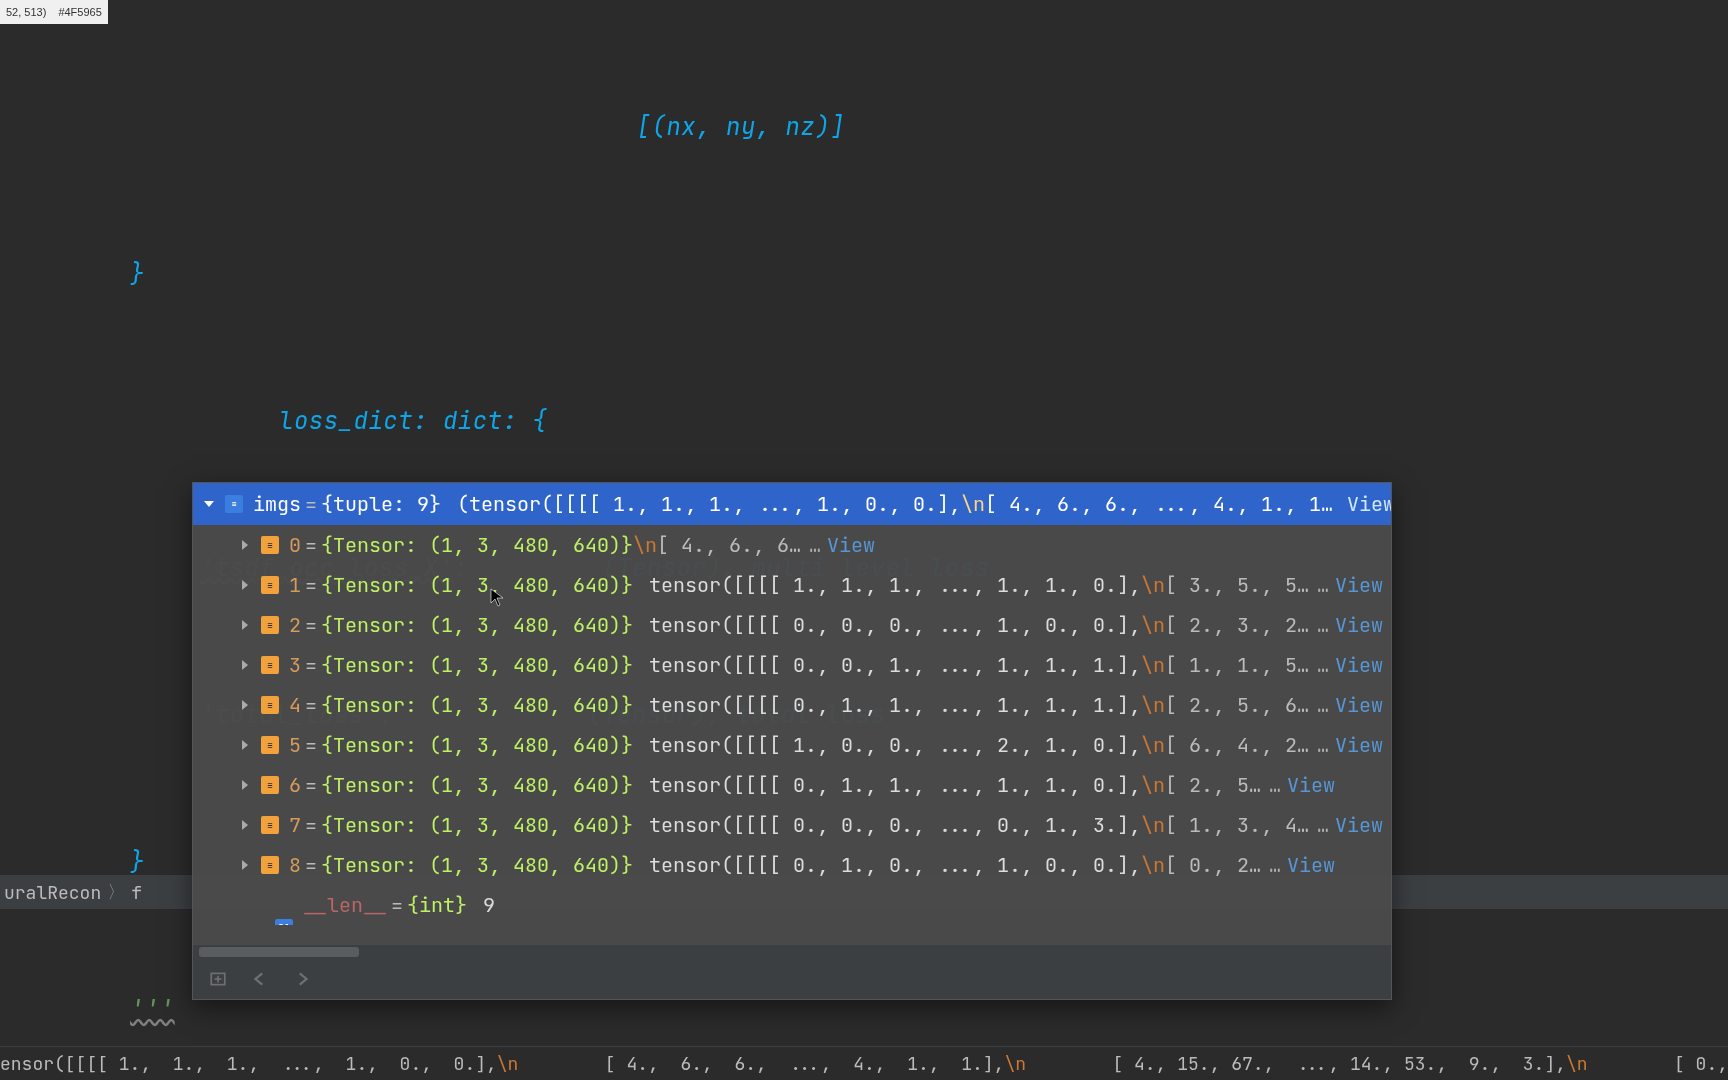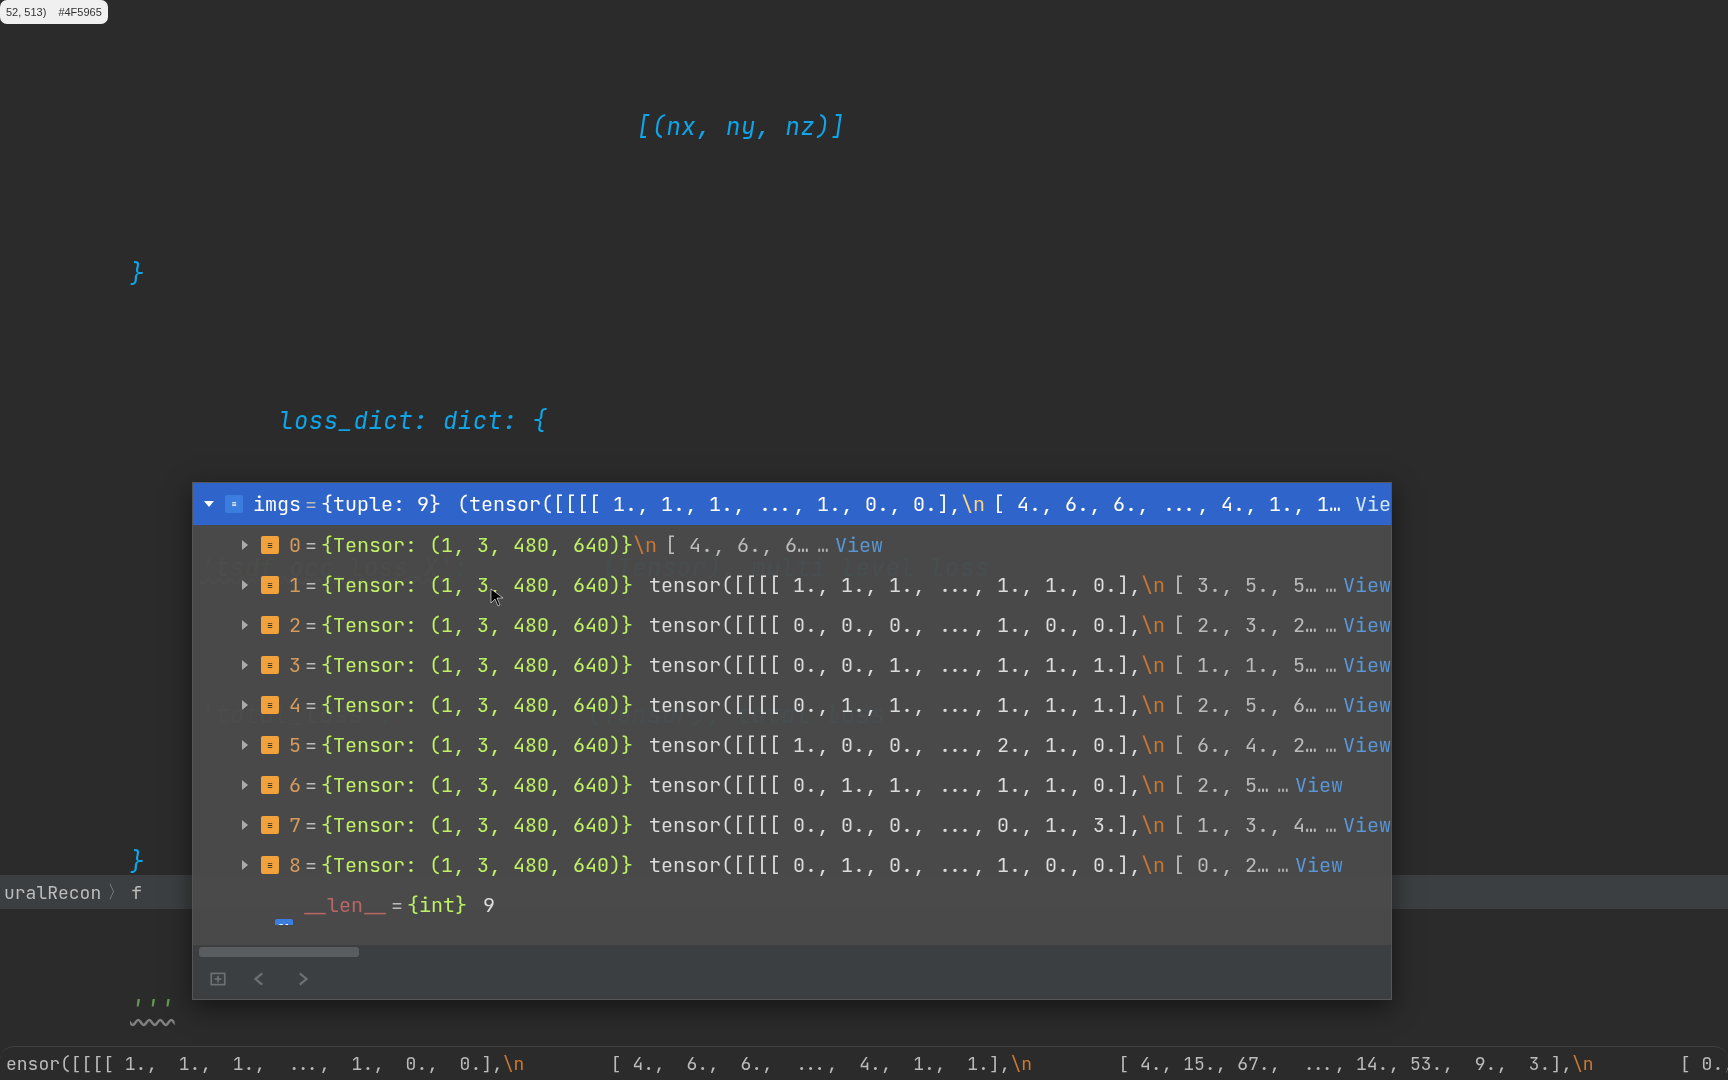--- a/index.html
+++ b/index.html
@@ -21,21 +21,20 @@
     background: #f0f0f0;
     color: #333;
     font-family: sans-serif;
     font-size: 11px;
     font-style: normal;
     display: flex;
     align-items: center;
     padding: 12px 6px;
     gap: 12px;
     z-index: 5;
-    border-radius: 7px;
   }
   .topbar span { white-space: pre; }
 
   .code {
     position: absolute;
     top: 0; left: 0; right: 0;
     padding-top: 4px;
     padding-left: 130px;
     line-height: 49px;
     white-space: pre;
@@ -92,21 +91,21 @@
     font-size:10px; color:#2b2b2b; font-weight:bold;
   }
   .popup-row .icon.int { background:#3c7de0; color:#fff;margin-top:46px;}
   .popup-row .icon.list { background:#3c7de0; color:#fff; font-size:9px;}
   .popup-child { padding-left: 44px; }
   .popup-row .name { color: #d69b5b; }
   .popup-row .eq { color: #bbbbbb; margin: 0 4px; }
   .popup-row .type { color: #bef264; }
   .popup-row .val { color: #dcdcdc; margin-left: 16px; }
   .popup-row .nl { color: #cc7832; }
-  .popup-row .extra { color: #bbbbbb; margin-left: 8px; }
+  .popup-row .extra { color: #bbbbbb; }
   .popup-row .dots { color: #aaa; margin: 0 4px 0 8px;}
   .popup-row .view { color: #5896d6; margin-left: 2px; }
   .popup-header .name, .popup-header .type, .popup-header .val, .popup-header .extra { color:#fff; }
   .popup-header .nl { color:#ffd580;}
   .popup-header .view { color: #cfe8ff; }
   .popup-header .icon { background:#3c7de0; }
 
   .popup-scroll {
     height: 14px;
     background: #3c3f41;
@@ -149,24 +148,23 @@
   
   .bottom {
     position: absolute;
     left:0; right:0; top: 1046px; height:34px;
     background: #2b2b2b;
     border-top: 1px solid #3c3f41;
     color: #bbb;
     font-size: 18px;
     font-style: normal;
     display:flex; align-items:center;
-    padding-left: 6px;
+    padding-left: 0;
     white-space: pre;
     overflow: hidden;
-    border-radius: 14px;
   }
   .bottom .nl { color:#cc7832; }
 
   .cursor-ptr {
     position: absolute;
     top: 588px; left: 490px;
     width: 14px; height: 20px;
     z-index: 30;
   }
   .cursor-ptr svg{ width:14px; height:20px; display:block;}

